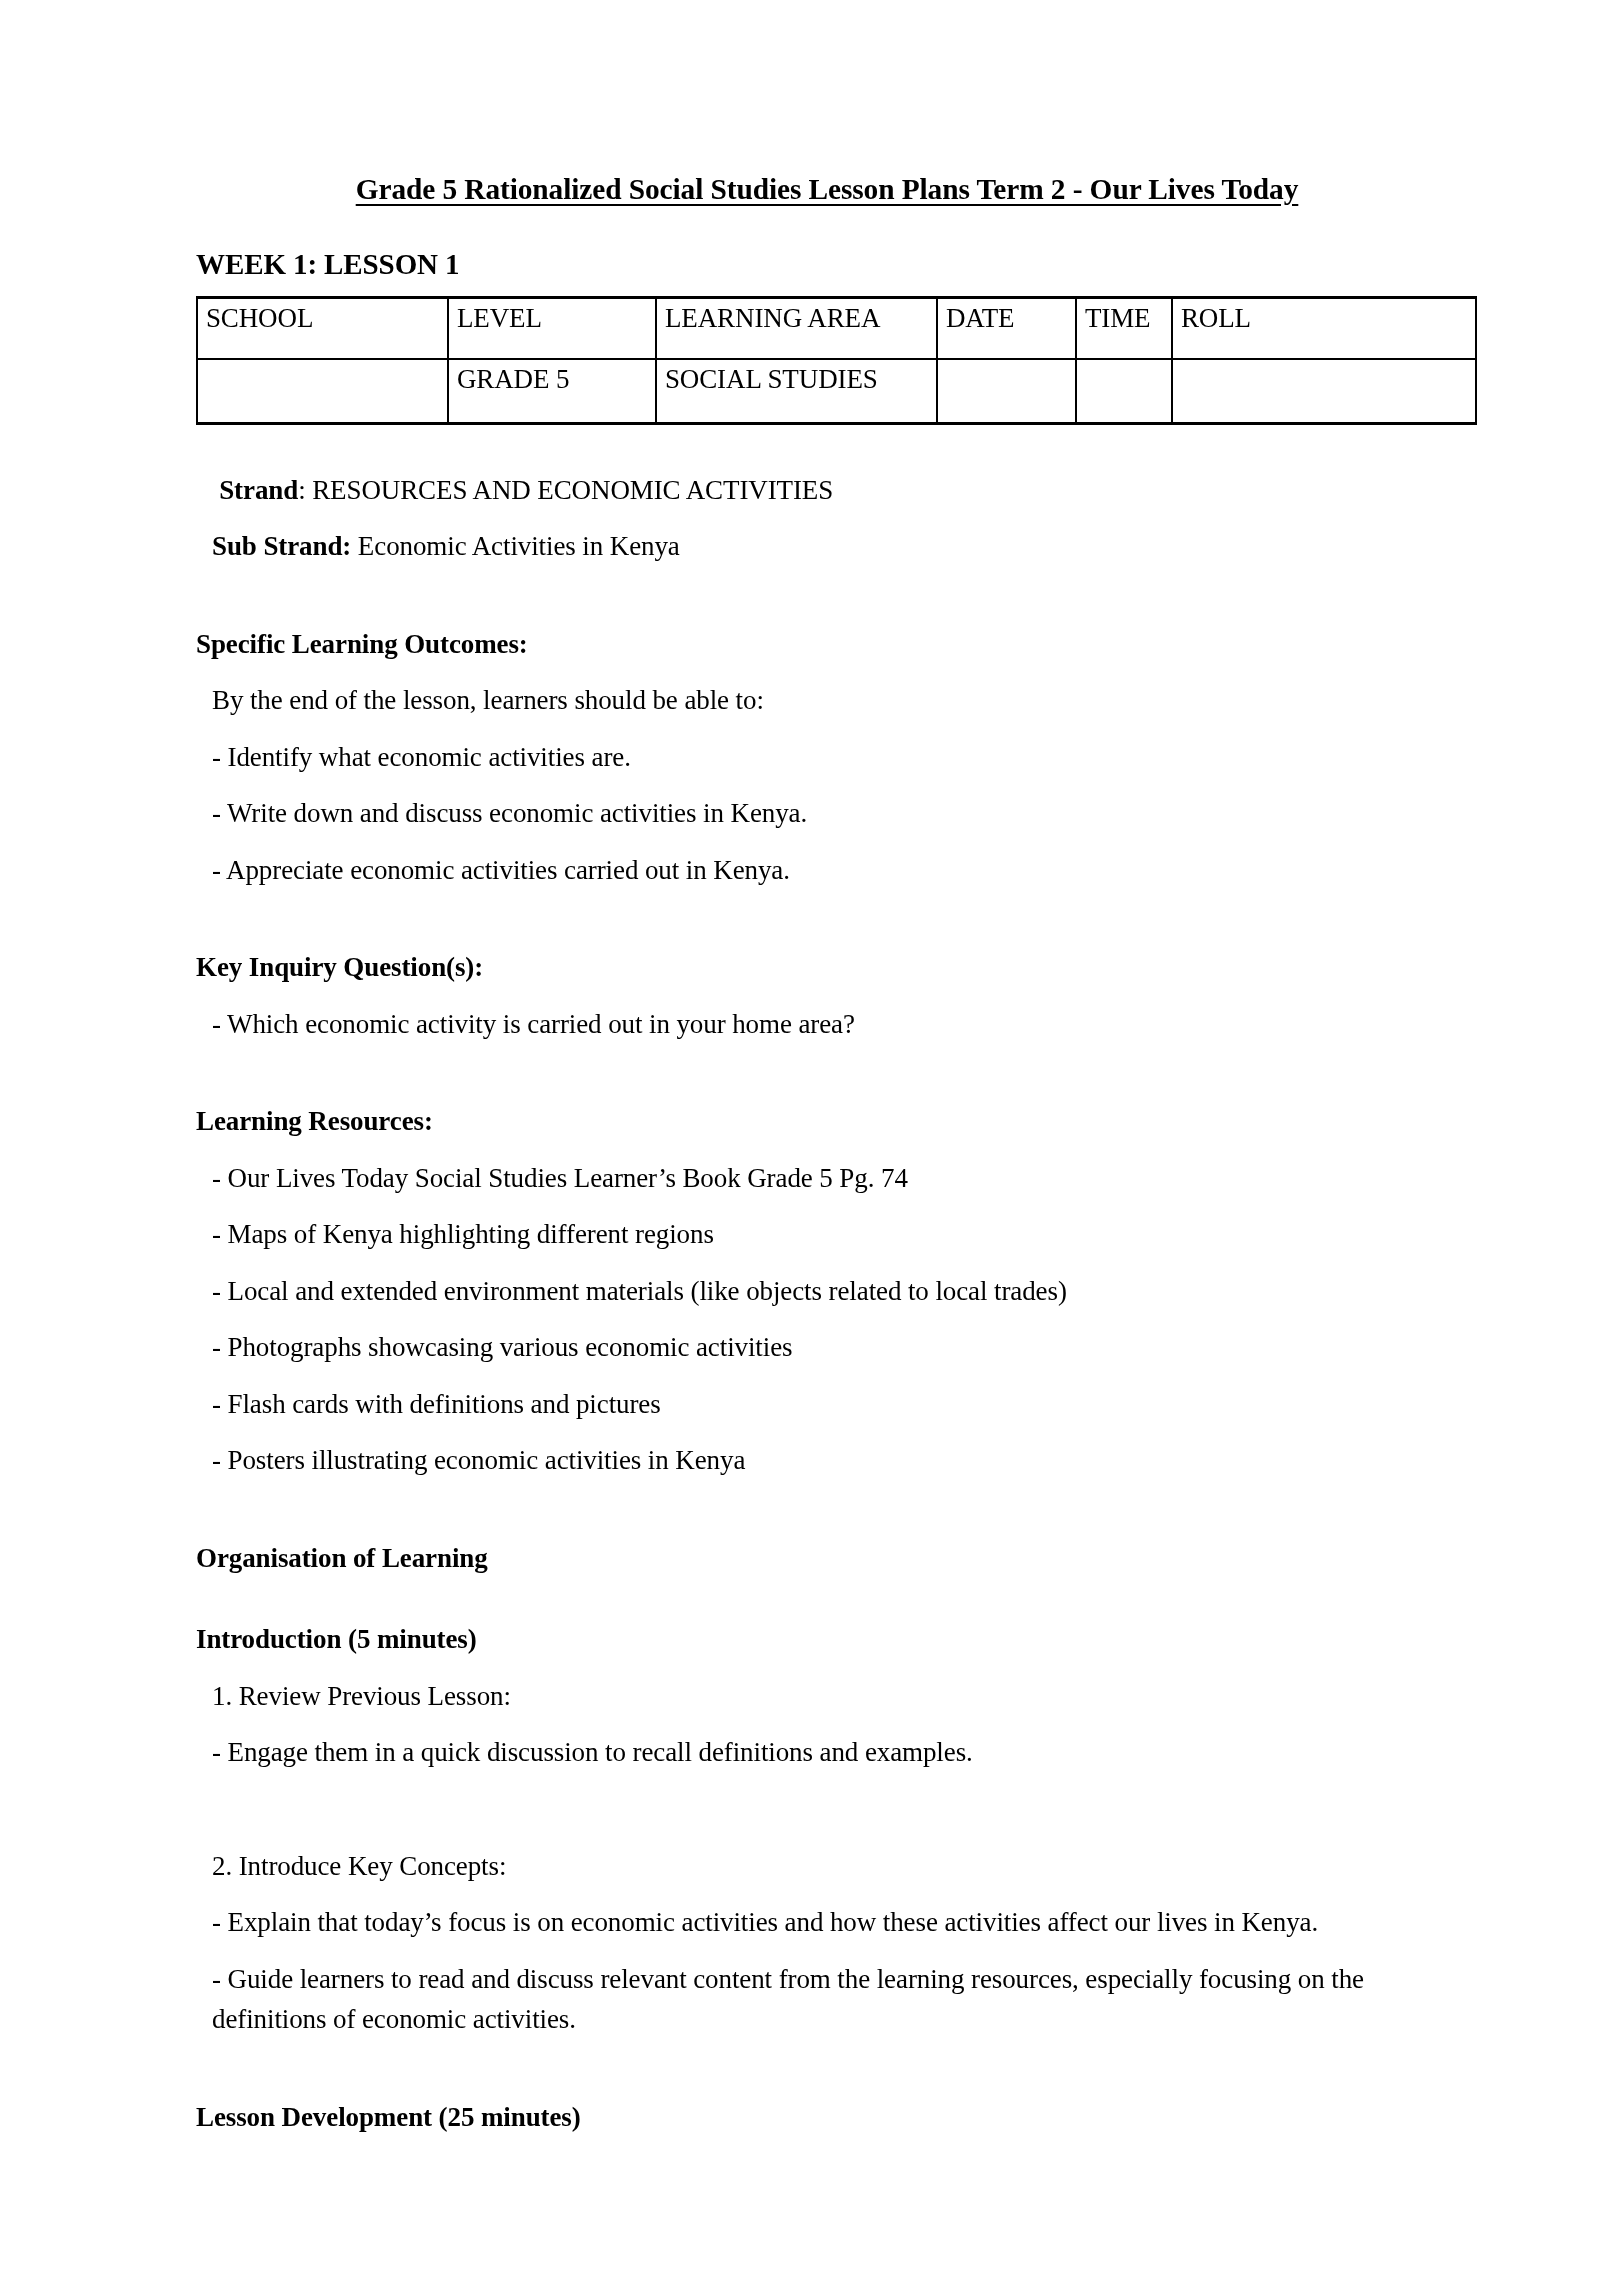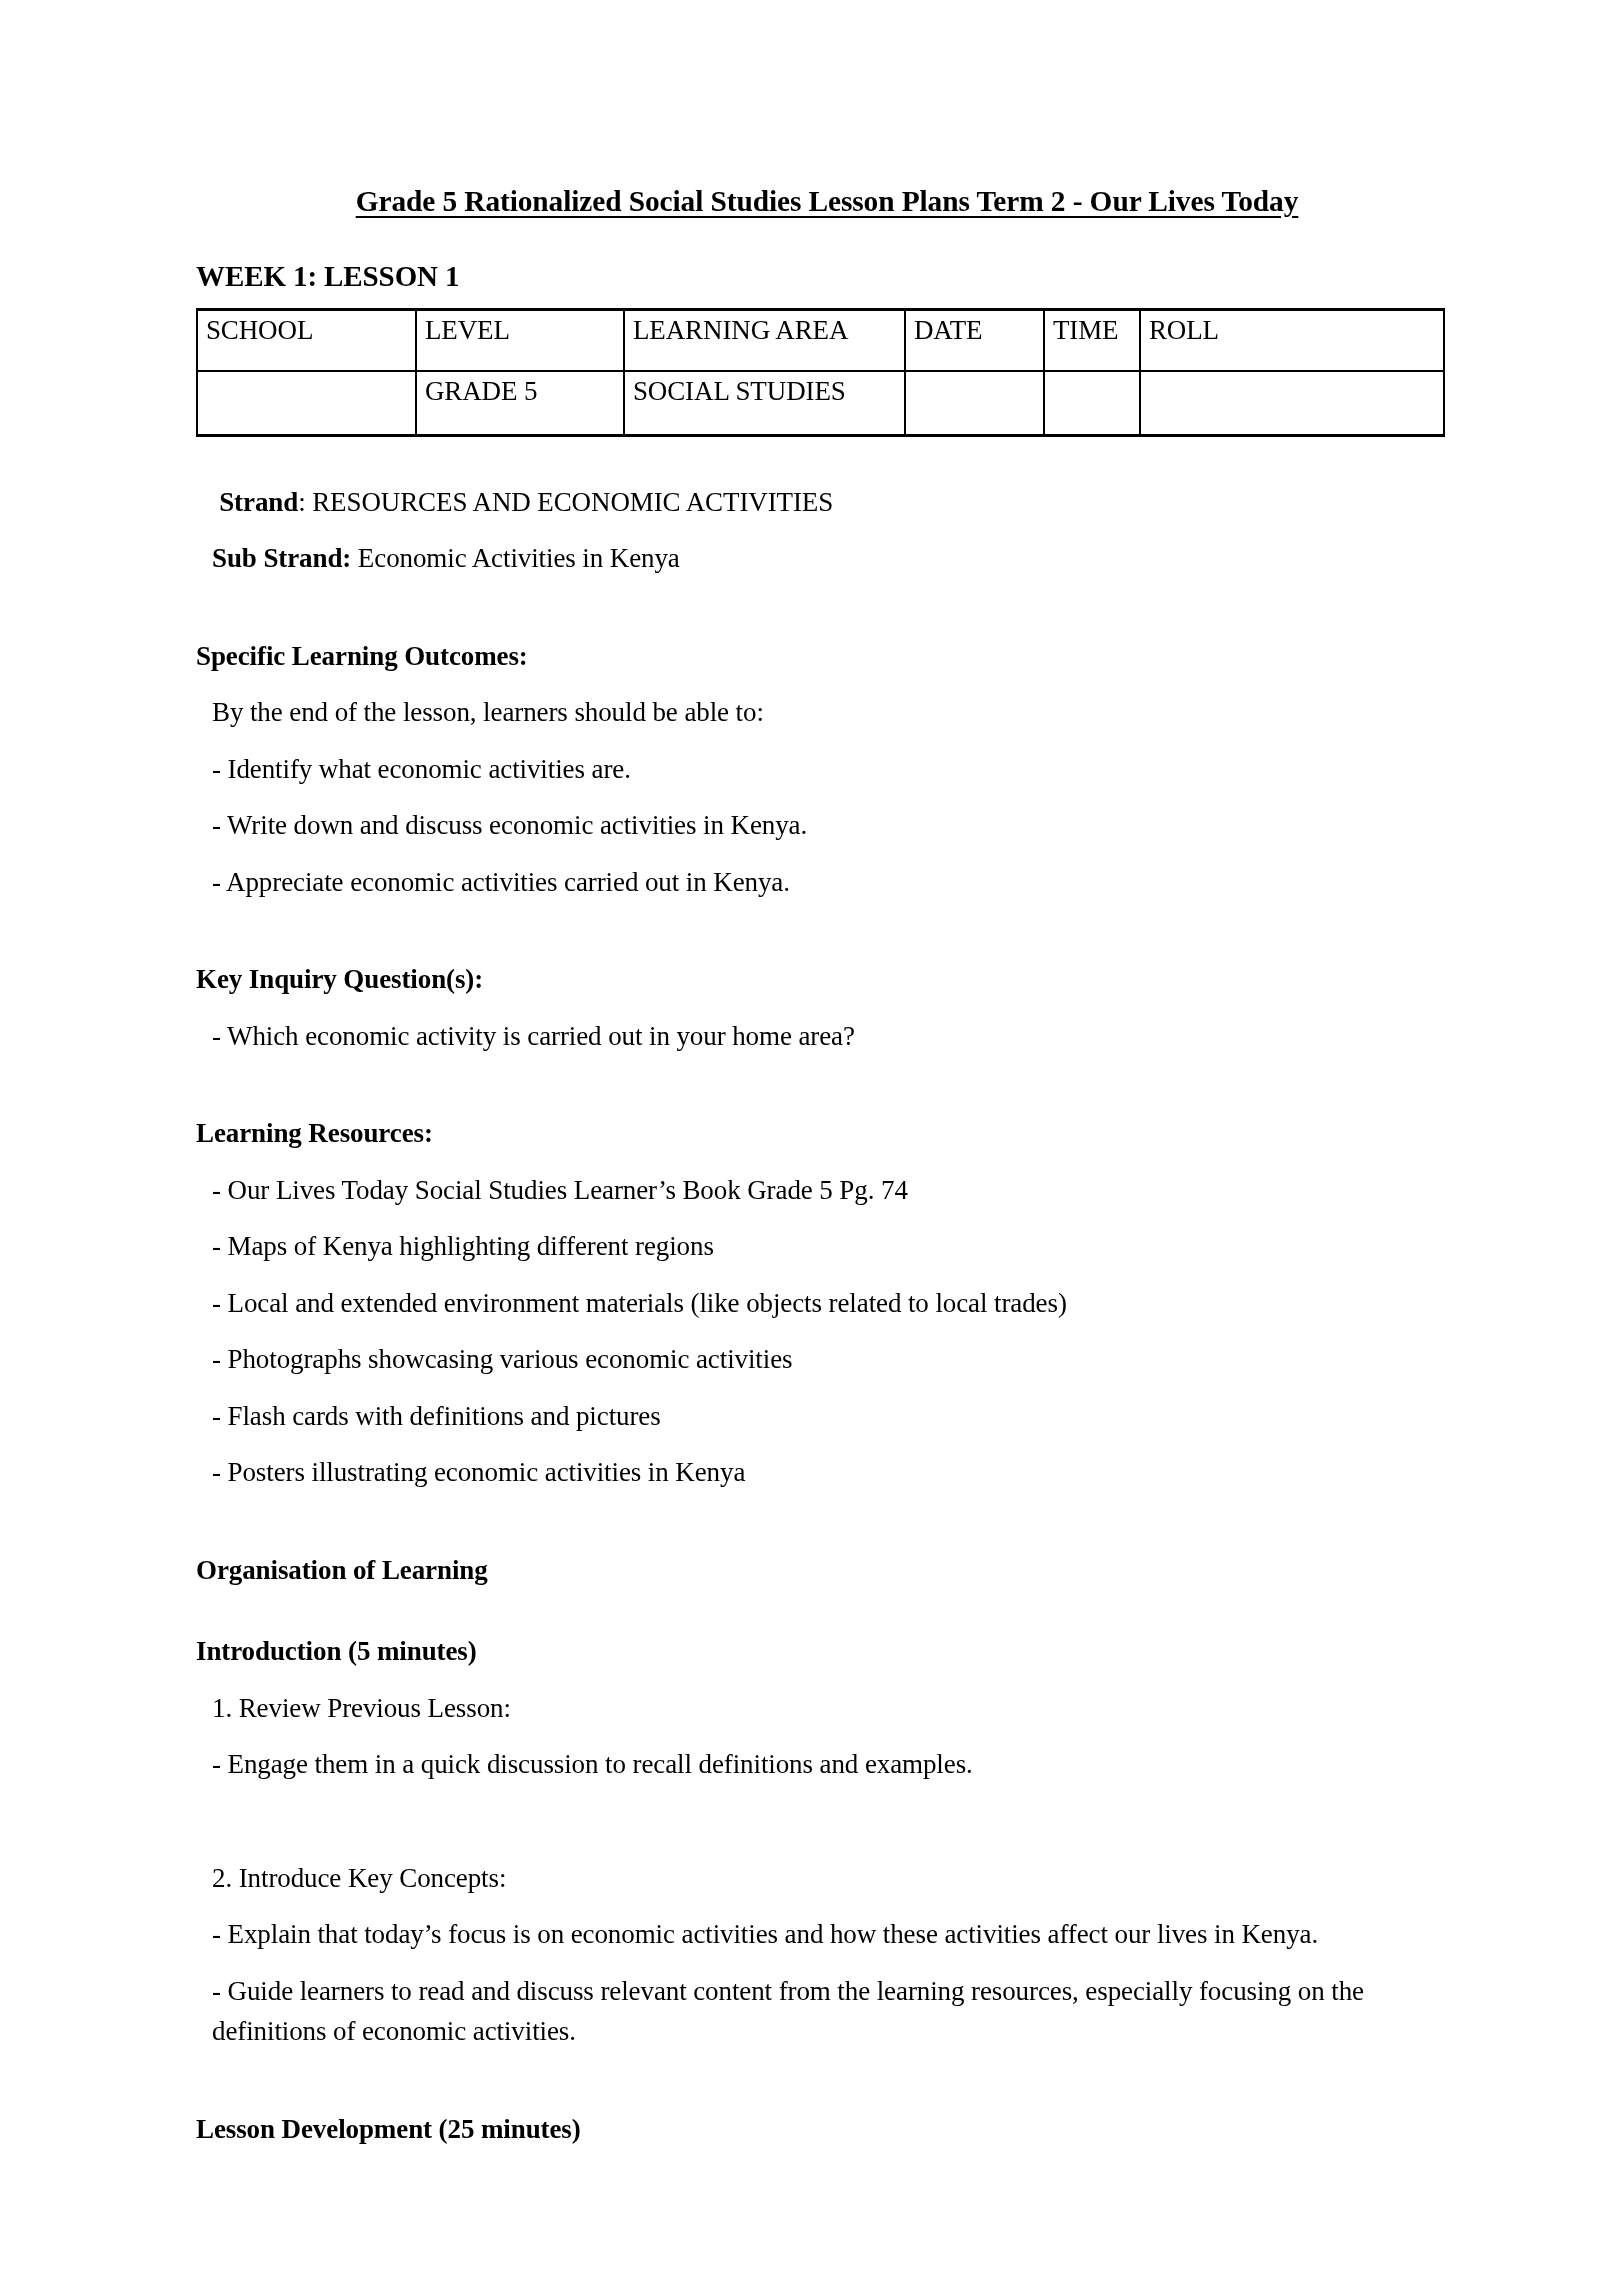--- a/index.html
+++ b/index.html
@@ -22,21 +22,21 @@
     position: absolute;
     left: 0; top: 0;
     width: 1623px;
     height: 2295px;
     background: #fff;
   }
 
   .content {
     position: absolute;
     left: 196px;
-    top: 184px;
+    top: 172px;
     width: 1233px;
   }
 
   
   .doc-title {
     font-size: 29.4px;
     font-weight: bold;
     text-align: center;
     text-decoration: underline;
     text-underline-offset: 4.6px;
@@ -97,21 +97,21 @@
     padding: 3.9px 0 0 7.9px;
     font-size: 27px;
     line-height: 1.16;
     letter-spacing: -0.1px;
     height: 62px;
     box-sizing: border-box;
   }
   table.info-table tr.row-head td { border-top-width: 3.9px; }
   table.info-table tr.row-body td { border-bottom-width: 3.9px; height: 64px; }
 
-  .c1 { width: 219px; }
+  .c1 { width: 251px; }
   .c2 { width: 208px; margin-top: 24px; }
   .c3 { width: 281px; }
   .c4 { width: 139px; }
   .c5 { width: 96px; }
   .c6 { width: 304px; }
 
   .cell-text { display: block; }
 </style>
 </head>
 <body>

